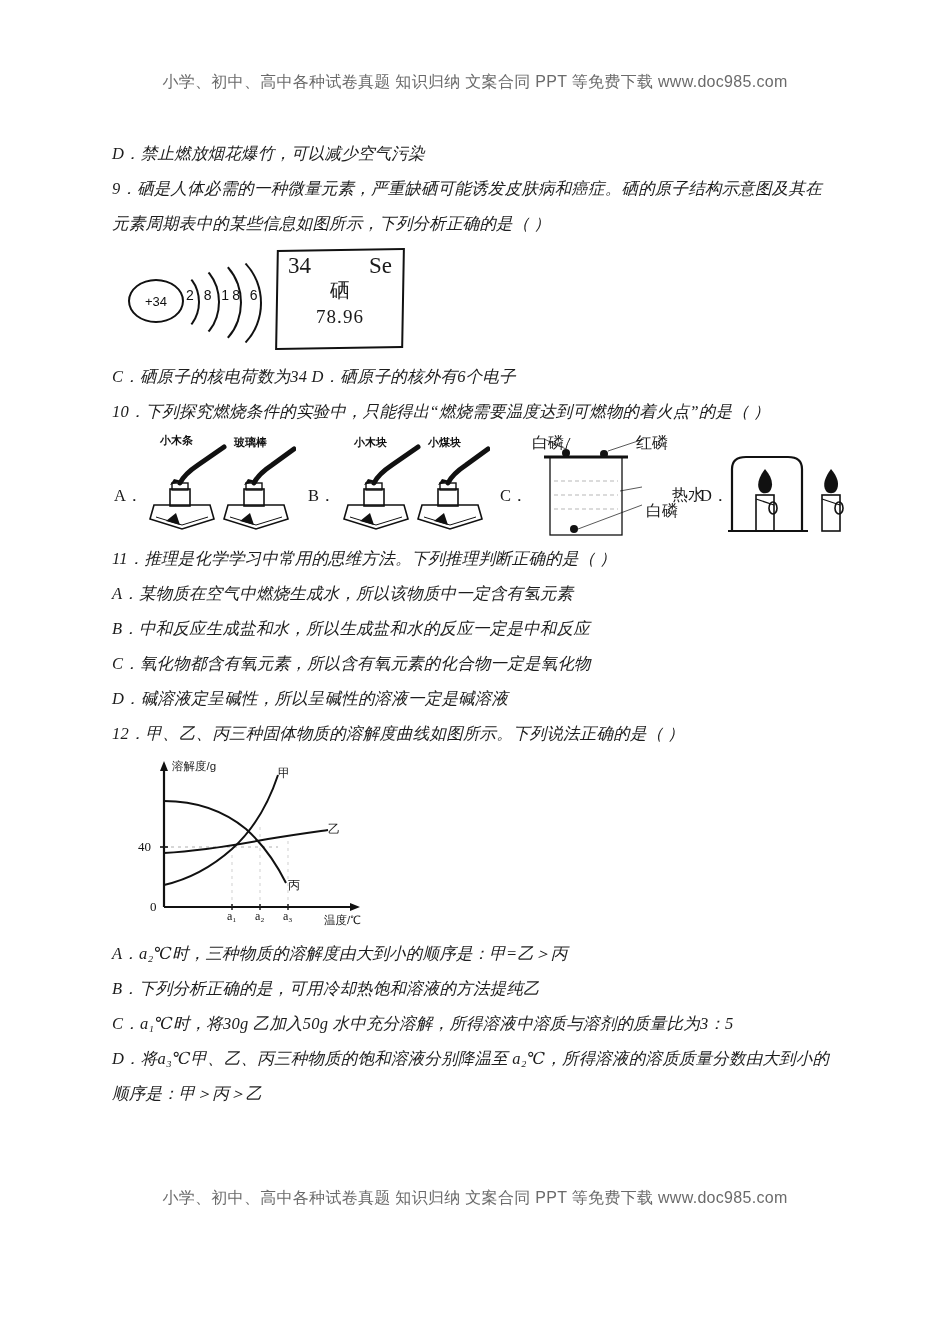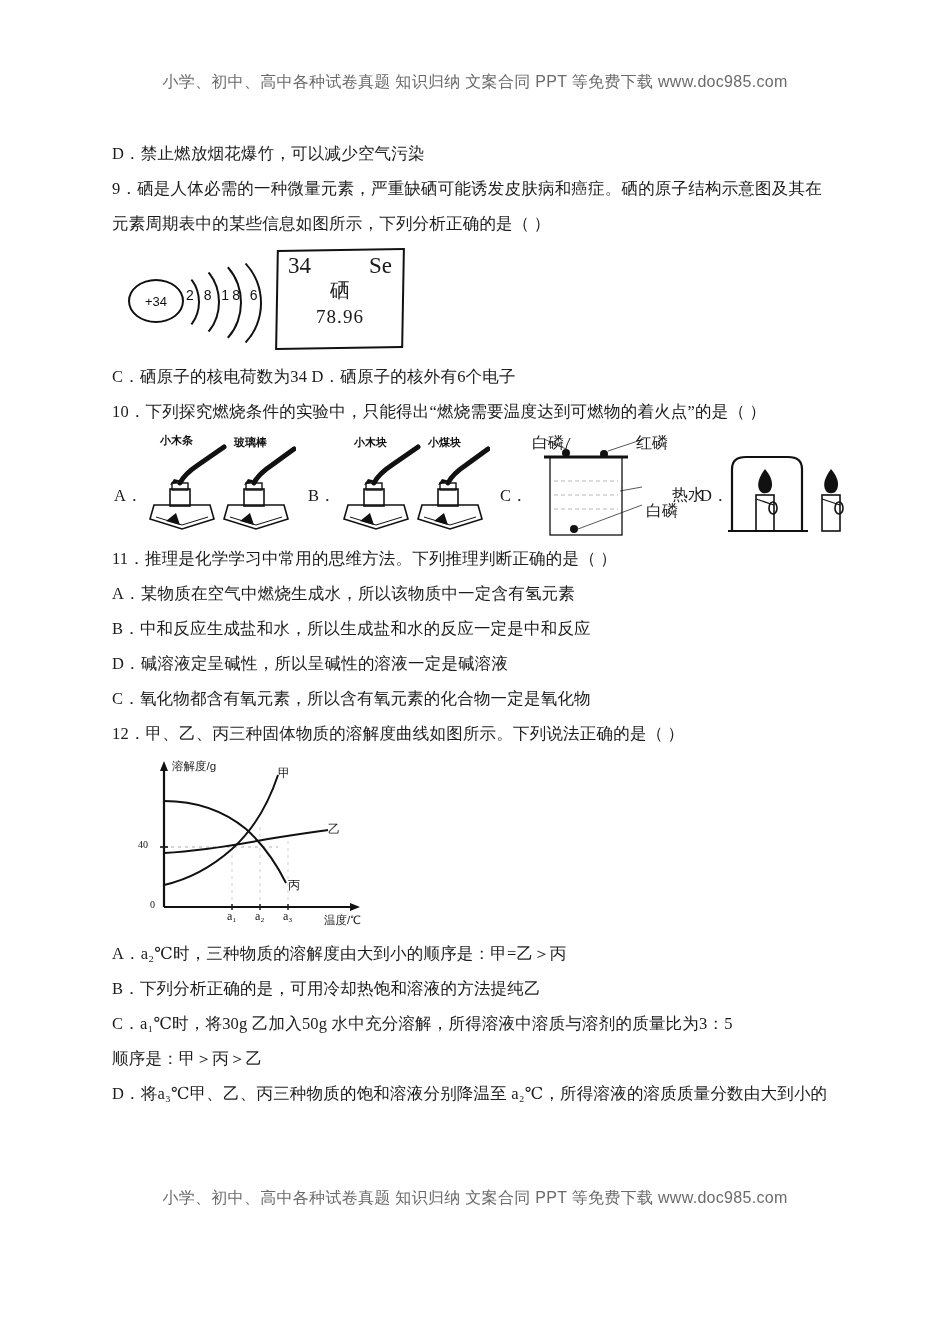--- a/index.html
+++ b/index.html
@@ -41,20 +41,21 @@
     left: 112px;
     top: 136px;
     width: 740px;
   }
   .line {
     font-size: 16.5px;
     line-height: 35px;
     color: #1c1c1c;
     white-space: nowrap;
     letter-spacing: 0.2px;
+    font-style: italic;
   }
   .q-block { margin-bottom: 0; }
 
   
   .fig-atom {
     position: relative;
     height: 108px;
     margin: 6px 0 4px 0;
   }
   .atom-wrap {
@@ -163,21 +164,21 @@
   }
   .ax-label {
     position: absolute;
     font-size: 11.5px;
     color: #1a1a1a;
     font-family: "Liberation Sans", sans-serif;
     white-space: nowrap;
   }
   .tickv {
     position: absolute;
-    font-size: 10px;
+    font-size: 13px;
     font-family: "Liberation Serif", serif;
     color: #111;
   }
   .curve-label {
     position: absolute;
     font-size: 12px;
     color: #1a1a1a;
     white-space: nowrap;
   }
 </style>
@@ -313,22 +314,22 @@
           <path d="M96,60 L114,66" stroke="#111" stroke-width="1.2"></path>
           <ellipse cx="113" cy="69" rx="4" ry="6" fill="none" stroke="#111" stroke-width="1.6"></ellipse>
         </svg>
       </div>
     </div>
 
     <div class="q-block">
       <div class="line">11．推理是化学学习中常用的思维方法。下列推理判断正确的是（      ）</div>
       <div class="line">A．某物质在空气中燃烧生成水，所以该物质中一定含有氢元素</div>
       <div class="line">B．中和反应生成盐和水，所以生成盐和水的反应一定是中和反应</div>
+      <div class="line">C．氧化物都含有氧元素，所以含有氧元素的化合物一定是氧化物</div>
       <div class="line">D．碱溶液定呈碱性，所以呈碱性的溶液一定是碱溶液</div>
-      <div class="line">C．氧化物都含有氧元素，所以含有氧元素的化合物一定是氧化物</div>
     </div>
 
     <div class="q-block">
       <div class="line">12．甲、乙、丙三种固体物质的溶解度曲线如图所示。下列说法正确的是（      ）</div>
 
       <div class="fig-chart">
         <div class="chart-box">
           <svg width="250" height="172">
 
             <line x1="36" y1="150" x2="36" y2="10" stroke="#111" stroke-width="2.2"></line>
@@ -365,21 +366,21 @@
           
           <span class="curve-label" style="left:150px; top:8px;">甲</span>
           <span class="curve-label" style="left:200px; top:64px;">乙</span>
           <span class="curve-label" style="left:160px; top:120px;">丙</span>
         </div>
       </div>
 
       <div class="line">A．a₂℃时，三种物质的溶解度由大到小的顺序是：甲=乙＞丙</div>
       <div class="line">B．下列分析正确的是，可用冷却热饱和溶液的方法提纯乙</div>
       <div class="line">C．a₁℃时，将30g 乙加入50g 水中充分溶解，所得溶液中溶质与溶剂的质量比为3：5</div>
+      <div class="line">D．将a₃℃甲、乙、丙三种物质的饱和溶液分别降温至 a₂℃，所得溶液的溶质质量分数由大到小的</div>
       <div class="line">顺序是：甲＞丙＞乙</div>
-      <div class="line">D．将a₃℃甲、乙、丙三种物质的饱和溶液分别降温至 a₂℃，所得溶液的溶质质量分数由大到小的</div>
     </div>
 
   </div>
 
   <div class="watermark watermark-bottom">小学、初中、高中各种试卷真题 知识归纳 文案合同 PPT 等免费下载  www.doc985.com</div>
 
 </div>
 
 </body></html>

